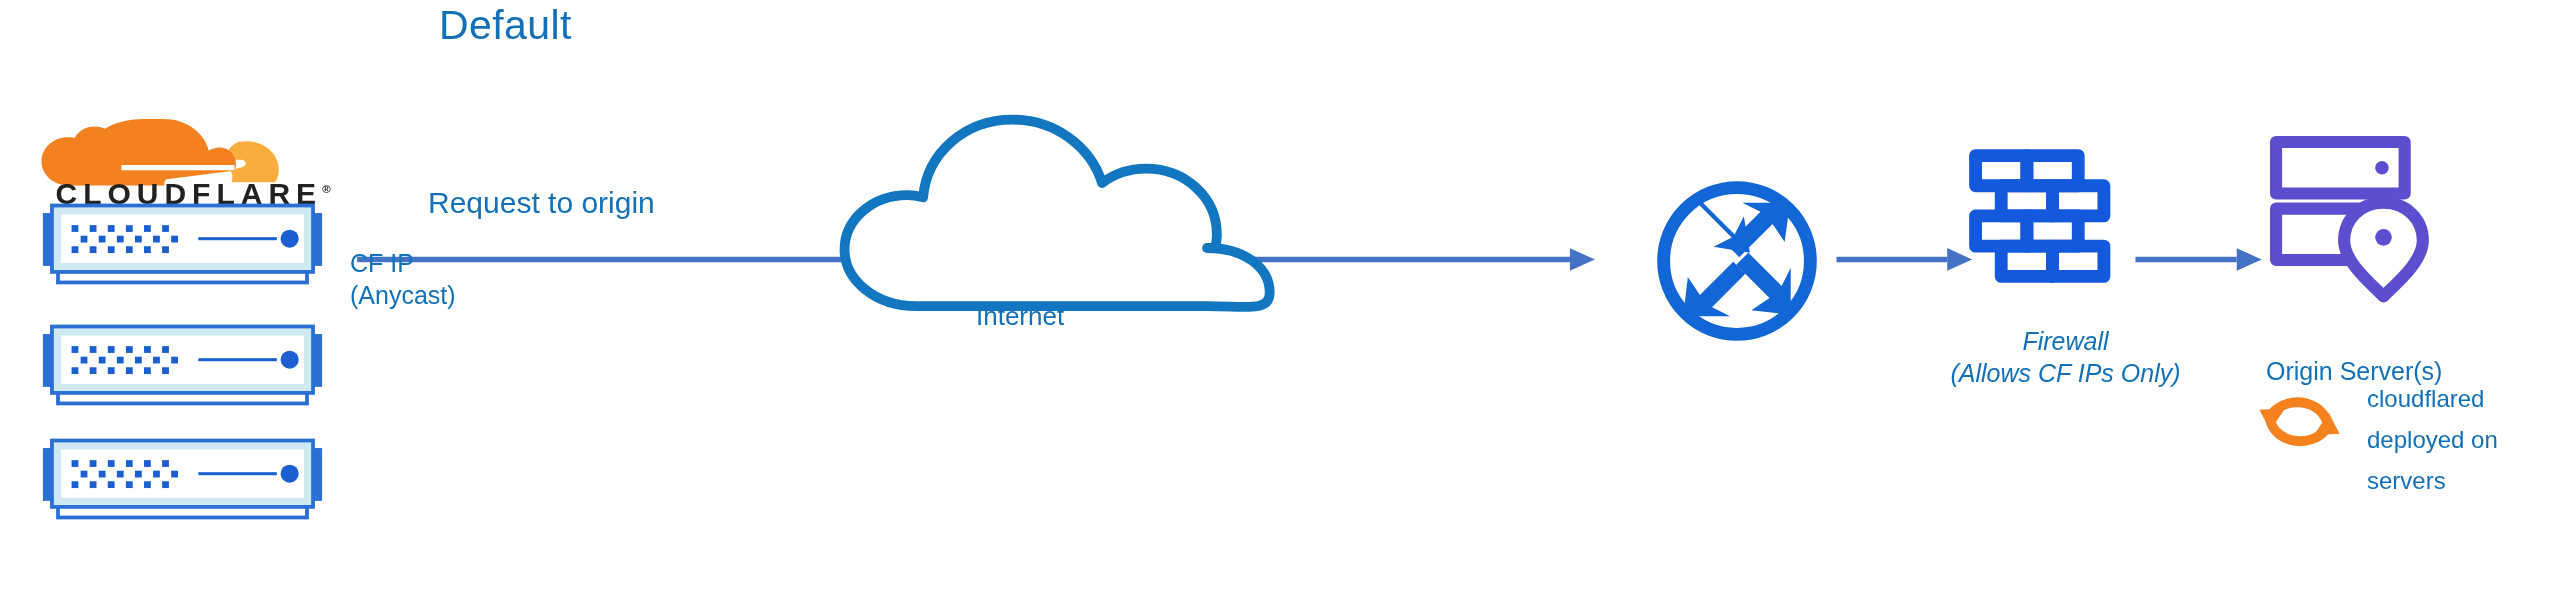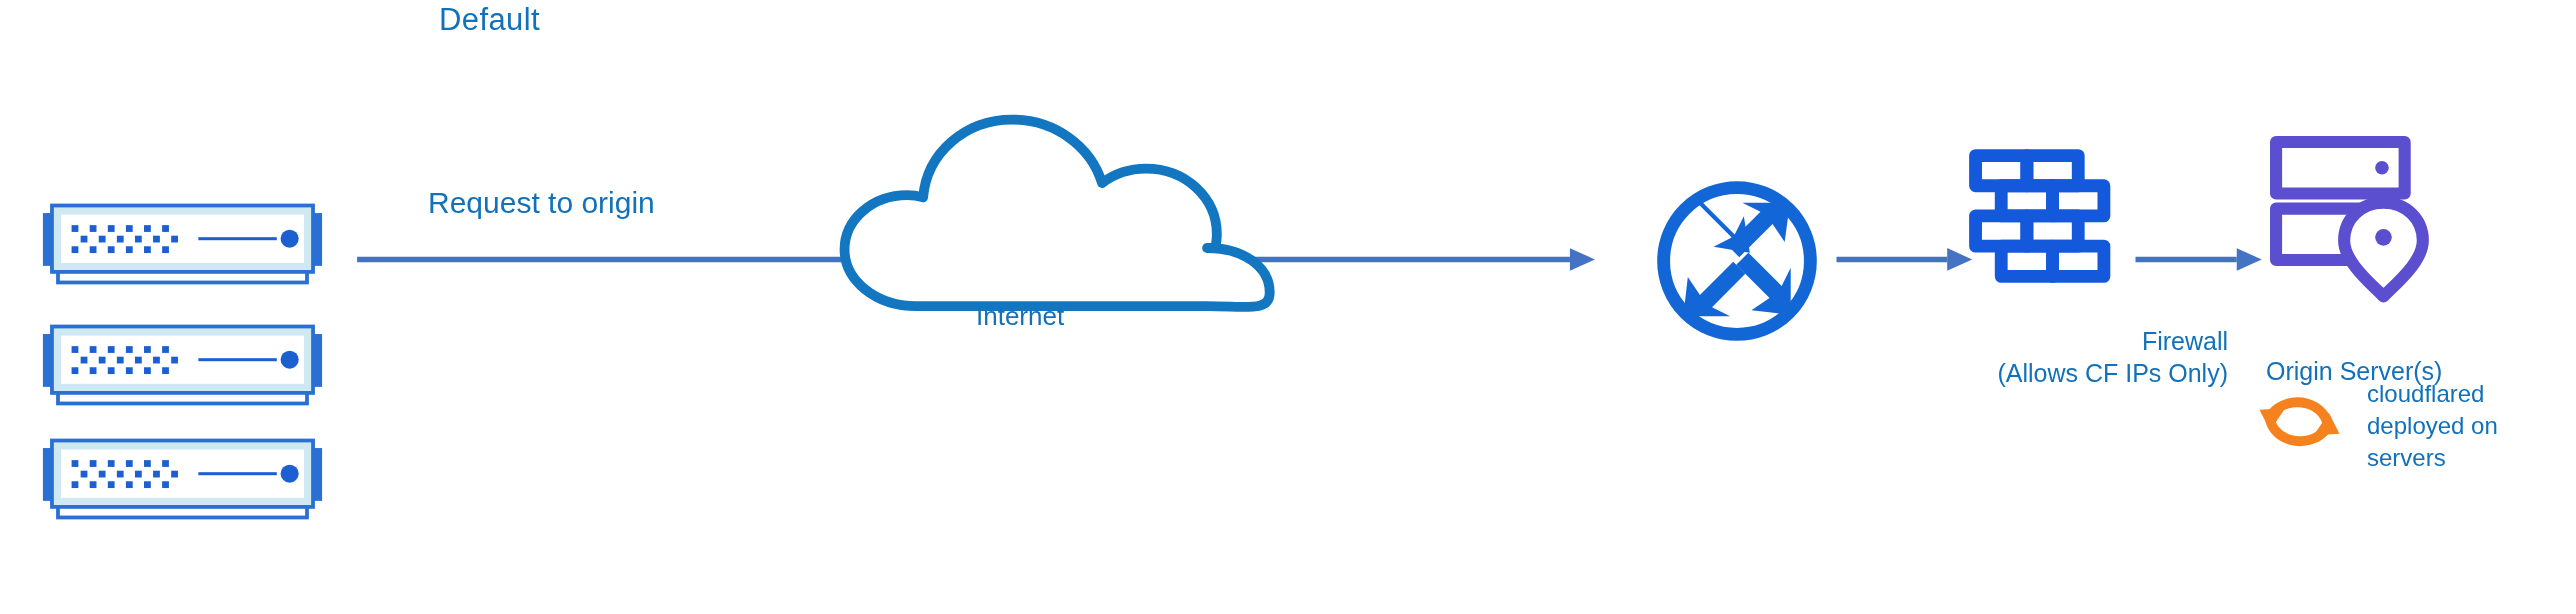--- a/index.html
+++ b/index.html
@@ -16,21 +16,21 @@
     height: 614px;
     background: #ffffff;
     overflow: hidden;
   }
   .abs { position: absolute; }
 
   
   #diagram-title {
     left: 439px;
     top: 1.5px;
-    font-size: 31px;
+    font-size: 41px;
     color: #1271b8;
     letter-spacing: 0.4px;
     white-space: nowrap;
   }
 
   
   #cf-logo-wrap { left: 15px; top: 110px; width: 356px; height: 98px; }
   #cf-wordmark {
     left: 0px; top: 67px; width: 356px;
     text-align: center;
@@ -56,34 +56,54 @@
   .label {
     color: #1271b8;
     font-size: 25px;
     line-height: 32px;
     white-space: pre;
   }
   #request-to-origin { left: 428px; top: 187px; font-size: 30px; }
   #cf-ip-label      { left: 350px; top: 247px; }
   #internet-label   { left: 976px; top: 300px; font-size: 26px; }
   #cpe-label        { left: 1559px; top: 338px; text-align: center; width: 318px; }
-  #firewall-label   { left: 1903px; top: 325px; text-align: right; width: 325px; }
+  #firewall-label   { left: 1903px; top: 325px; text-align: center; width: 325px; font-style: italic; }
   #origin-label     { left: 2266px; top: 325px; margin-top: 30px; }
-  #cloudflared-label{ left: 2367px; top: 378px; font-size: 24px; line-height: 32px; }
+  #cloudflared-label{ left: 2367px; top: 378px; font-size: 24px; line-height: 41px; }
 
   
   svg { display: block; overflow: visible; }
 </style>
 </head>
 <body>
 
 <div id="canvas">
 
   <div class="abs" id="diagram-title">Default</div>
 
+  <div class="abs" id="cf-logo-wrap">
+    <svg width="356" height="98" viewBox="0 0 470 130">
+
+      <path d="M296 42 C322 38 344 52 348 72 C350 82 348 90 344 96 L286 96
+               C288 90 288 84 284 80 L300 76 C308 74 306 66 298 66 L276 66
+               C278 56 286 46 296 42 Z" fill="#faad3f"></path>
+
+      <path d="M196 12 C226 12 250 30 256 54 C262 50 272 48 280 52
+               C290 57 294 68 291 78 L291 80 L286 81 L200 92
+               C198 93 197 95 197 97 L197 100 L70 100
+               C50 100 34 86 34 68 C34 50 50 36 69 36
+               C72 36 75 36 78 37 C83 28 93 22 104 22
+               C109 22 114 23 118 25 C130 17 150 12 168 12 Z" fill="#f48120"></path>
+
+      <path d="M140 73 L290 73 L290 80 L140 80 Z" fill="#ffffff"></path>
+    </svg>
+    <div class="abs" id="cf-wordmark">
+      <span>CLOUDFLARE</span><span id="cf-reg">®</span>
+    </div>
+  </div>
 
   <div class="abs server-unit" id="server-1">
     <svg width="325" height="83" viewBox="0 0 430 110">
       <rect x="30" y="12" width="14" height="70" fill="#2a6fd4"></rect>
       <rect x="386" y="12" width="14" height="70" fill="#2a6fd4"></rect>
       <rect x="50" y="88" width="330" height="16" fill="none" stroke="#2a6fd4" stroke-width="5"></rect>
       <rect x="42" y="2" width="346" height="88" fill="#cfe9f3" stroke="#2a6fd4" stroke-width="5"></rect>
       <rect x="54" y="14" width="322" height="64" fill="#ffffff"></rect>
       <g fill="#1b5fd0">
         <rect x="68" y="28" width="9" height="9"></rect>
@@ -264,20 +284,22 @@
       <path d="M96 72 A 40 33 0 0 0 22 52" fill="none" stroke="#f5821f" stroke-width="13" stroke-linecap="butt"></path>
       <polygon points="6,46 40,44 20,74" fill="#f5821f"></polygon>
 
       <path d="M20 52 A 40 33 0 0 0 94 72" fill="none" stroke="#f5821f" stroke-width="13" stroke-linecap="butt"></path>
       <polygon points="112,78 78,80 98,50" fill="#f5821f"></polygon>
     </svg>
   </div>
 
   <div class="abs label" id="request-to-origin">Request to origin</div>
 
+  <div class="abs label" id="cf-ip-label">CF IP
+(Anycast)</div>
 
   <div class="abs label" id="internet-label">Internet</div>
 
 
   <div class="abs label" id="firewall-label">Firewall
 (Allows CF IPs Only)</div>
 
   <div class="abs label" id="origin-label">Origin Server(s)</div>
 
   <div class="abs label" id="cloudflared-label">cloudflared

